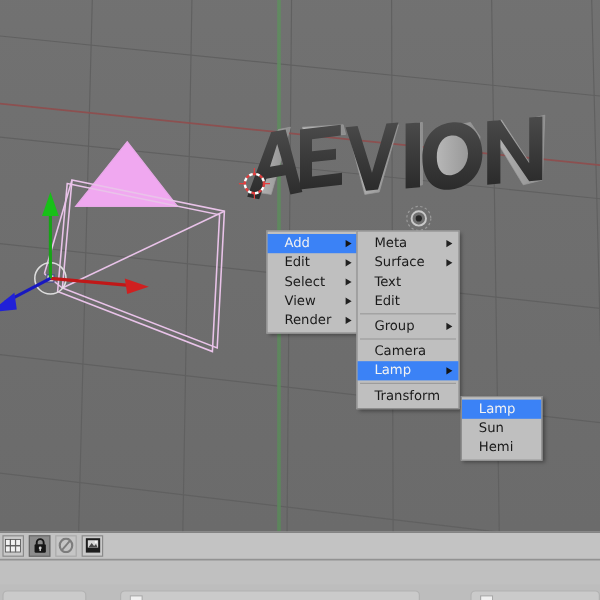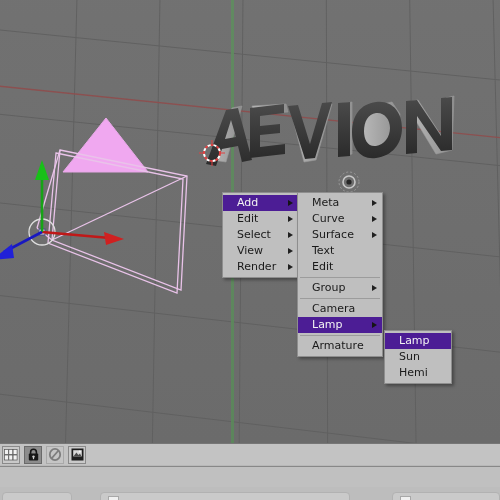--- a/index.html
+++ b/index.html
@@ -21,21 +21,21 @@
   #cursor3d{position:absolute;left:199px;top:140px;width:26px;height:26px;}
   
   #rotwidget{position:absolute;left:335px;top:168px;width:28px;height:28px;}
 
   
   .menu{position:absolute;background:#bfbfbf;border:1px solid #8e8e8e;
     box-shadow:2px 2px 3px rgba(0,0,0,.35);
     font-size:11px;color:#1a1a1a;padding:2px 0;}
   .mi{position:relative;height:16px;line-height:16px;padding:0 18px 0 14px;
     white-space:nowrap;}
-  .mi.sel{background:#4c1d95;color:#f2f2f2;}
+  .mi.sel{background:#3b82f6;color:#f2f2f2;}
   .mi .arrow{position:absolute;right:5px;top:5px;width:0;height:0;
     border-left:5px solid #202020;border-top:3.5px solid transparent;
     border-bottom:3.5px solid transparent;}
   .mi.sel .arrow{border-left-color:#151515;}
   .sep{height:1px;background:#9c9c9c;margin:2px 2px;}
 
   #menu-main{left:222px;top:192px;width:75px;}
   #menu-add{left:297px;top:192px;width:84px;}
   #menu-lamp{left:384px;top:330px;width:66px;}
 
@@ -183,31 +183,30 @@
 
     <div class="menu" id="menu-main">
         <div class="mi sel"><span>Add</span><span class="arrow"></span></div>
         <div class="mi"><span>Edit</span><span class="arrow"></span></div>
         <div class="mi"><span>Select</span><span class="arrow"></span></div>
         <div class="mi"><span>View</span><span class="arrow"></span></div>
         <div class="mi"><span>Render</span><span class="arrow"></span></div>
       </div>
     <div class="menu" id="menu-add">
         <div class="mi"><span>Meta</span><span class="arrow"></span></div>
-        <div class="mi"><span>Curve</span><span class="arrow"></span></div>
         <div class="mi"><span>Surface</span><span class="arrow"></span></div>
         <div class="mi"><span>Text</span></div>
         <div class="mi"><span>Edit</span></div>
         <div class="sep"></div>
         <div class="mi"><span>Group</span><span class="arrow"></span></div>
         <div class="sep"></div>
         <div class="mi"><span>Camera</span></div>
         <div class="mi sel"><span>Lamp</span><span class="arrow"></span></div>
         <div class="sep"></div>
-        <div class="mi"><span>Armature</span></div>
+        <div class="mi"><span>Transform</span></div>
       </div>
     <div class="menu" id="menu-lamp">
         <div class="mi sel"><span>Lamp</span></div>
         <div class="mi"><span>Sun</span></div>
         <div class="mi"><span>Hemi</span></div>
       </div>
 
   </div>
 
   <div id="headerbar">

